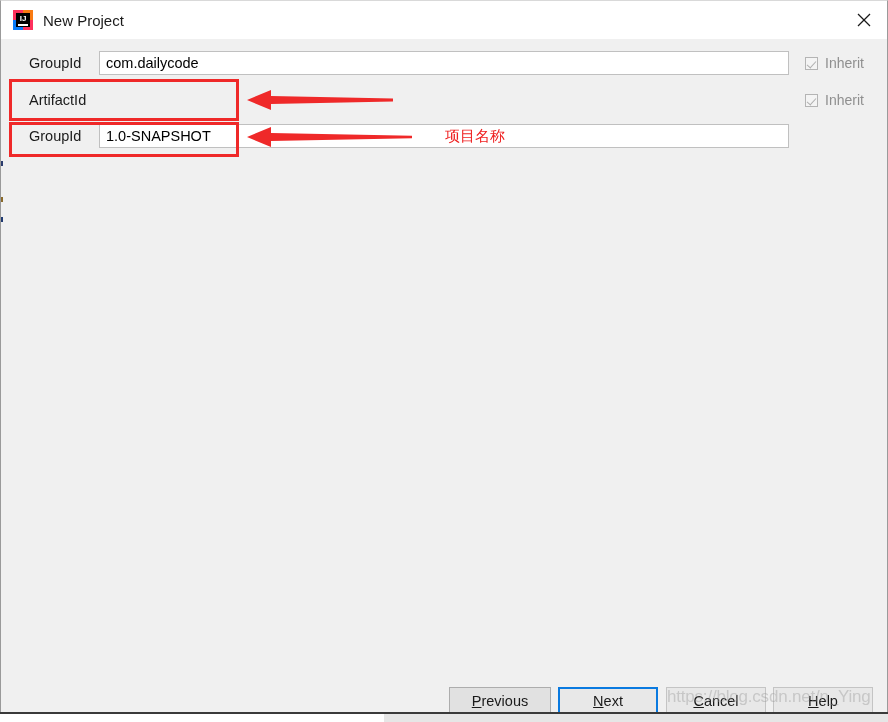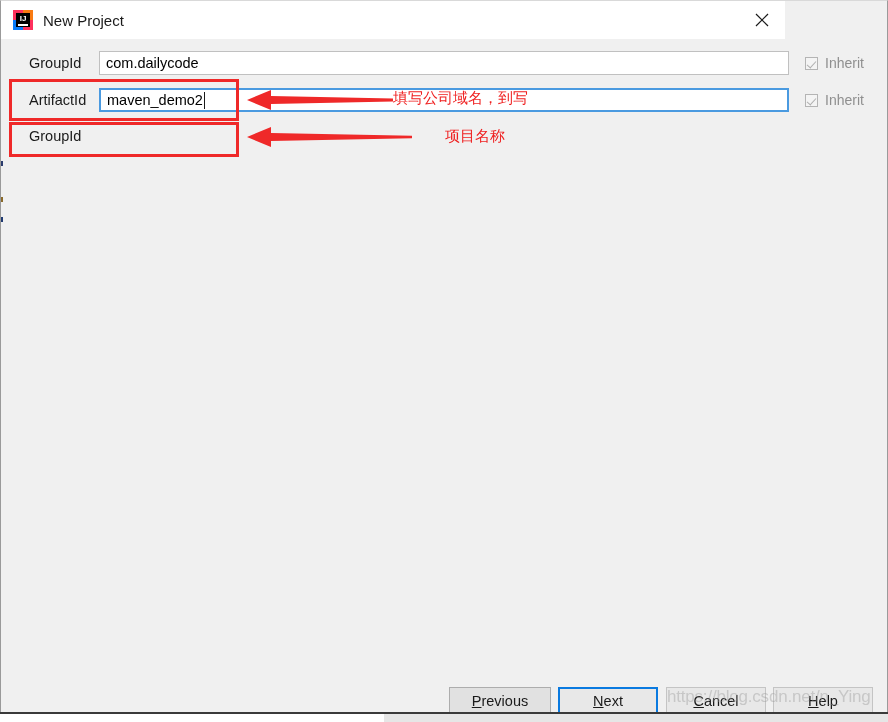--- a/index.html
+++ b/index.html
@@ -25,21 +25,21 @@
     box-sizing: border-box;
     border-left: 1px solid #9a9a9a;
     border-right: 1px solid #9a9a9a;
     border-top: 1px solid #d9d9d9;
   }
 
   
   #titlebar {
     position: absolute;
     left: 0; top: 0;
-    width: 784px;
+    width: 886px;
     height: 38px;
     background: #ffffff;
     display: flex;
     align-items: center;
   }
   #app-icon {
     width: 20px;
     height: 20px;
     margin-left: 12px;
     position: relative;
@@ -326,49 +326,47 @@
         <span>com.dailycode</span>
       </div>
       <div class="inherit-group">
         <span class="cbox"></span>
         <span class="inherit-label">Inherit</span>
       </div>
     </div>
 
     <div class="form-row" id="row-artifactid">
       <span class="field-label">ArtifactId</span>
-      <div class="text-input" id="artifactid-input">
-        <span>maven_demo2</span>
-        <span class="caret"></span>
-      </div>
       <div class="inherit-group">
         <span class="cbox"></span>
         <span class="inherit-label">Inherit</span>
       </div>
     </div>
 
     <div class="form-row" id="row-version">
       <span class="field-label">GroupId</span>
+      <div class="text-input" id="version-input">
+        <span>1.0-SNAPSHOT</span>
+      </div>
     </div>
 
     <div class="redbox" id="redbox-groupid"></div>
     <div class="redbox" id="redbox-artifactid"></div>
 
     <div class="red-arrow" id="arrow-groupid">
       <svg width="146" height="22" viewBox="0 0 146 22">
         <polygon points="0,11 24,1 24,7 146,9.6 146,12.4 24,15 24,21" fill="#ef2929"></polygon>
       </svg>
     </div>
     <div class="red-arrow" id="arrow-artifactid">
       <svg width="165" height="22" viewBox="0 0 165 22">
         <polygon points="0,11 24,1 24,7 165,9.8 165,12.2 24,15 24,21" fill="#ef2929"></polygon>
       </svg>
     </div>
 
-    <div class="red-note" id="note-groupid">填写公司域名，到写</div>
     <div class="red-note" id="note-artifactid">项目名称</div>
   </div>
 
   <div id="button-bar">
     <div class="dlg-button" id="btn-previous">
       <span class="mn">P</span>
         <span>revious</span>
     </div>
     <div class="dlg-button" id="btn-next">
       <span class="mn">N</span>

